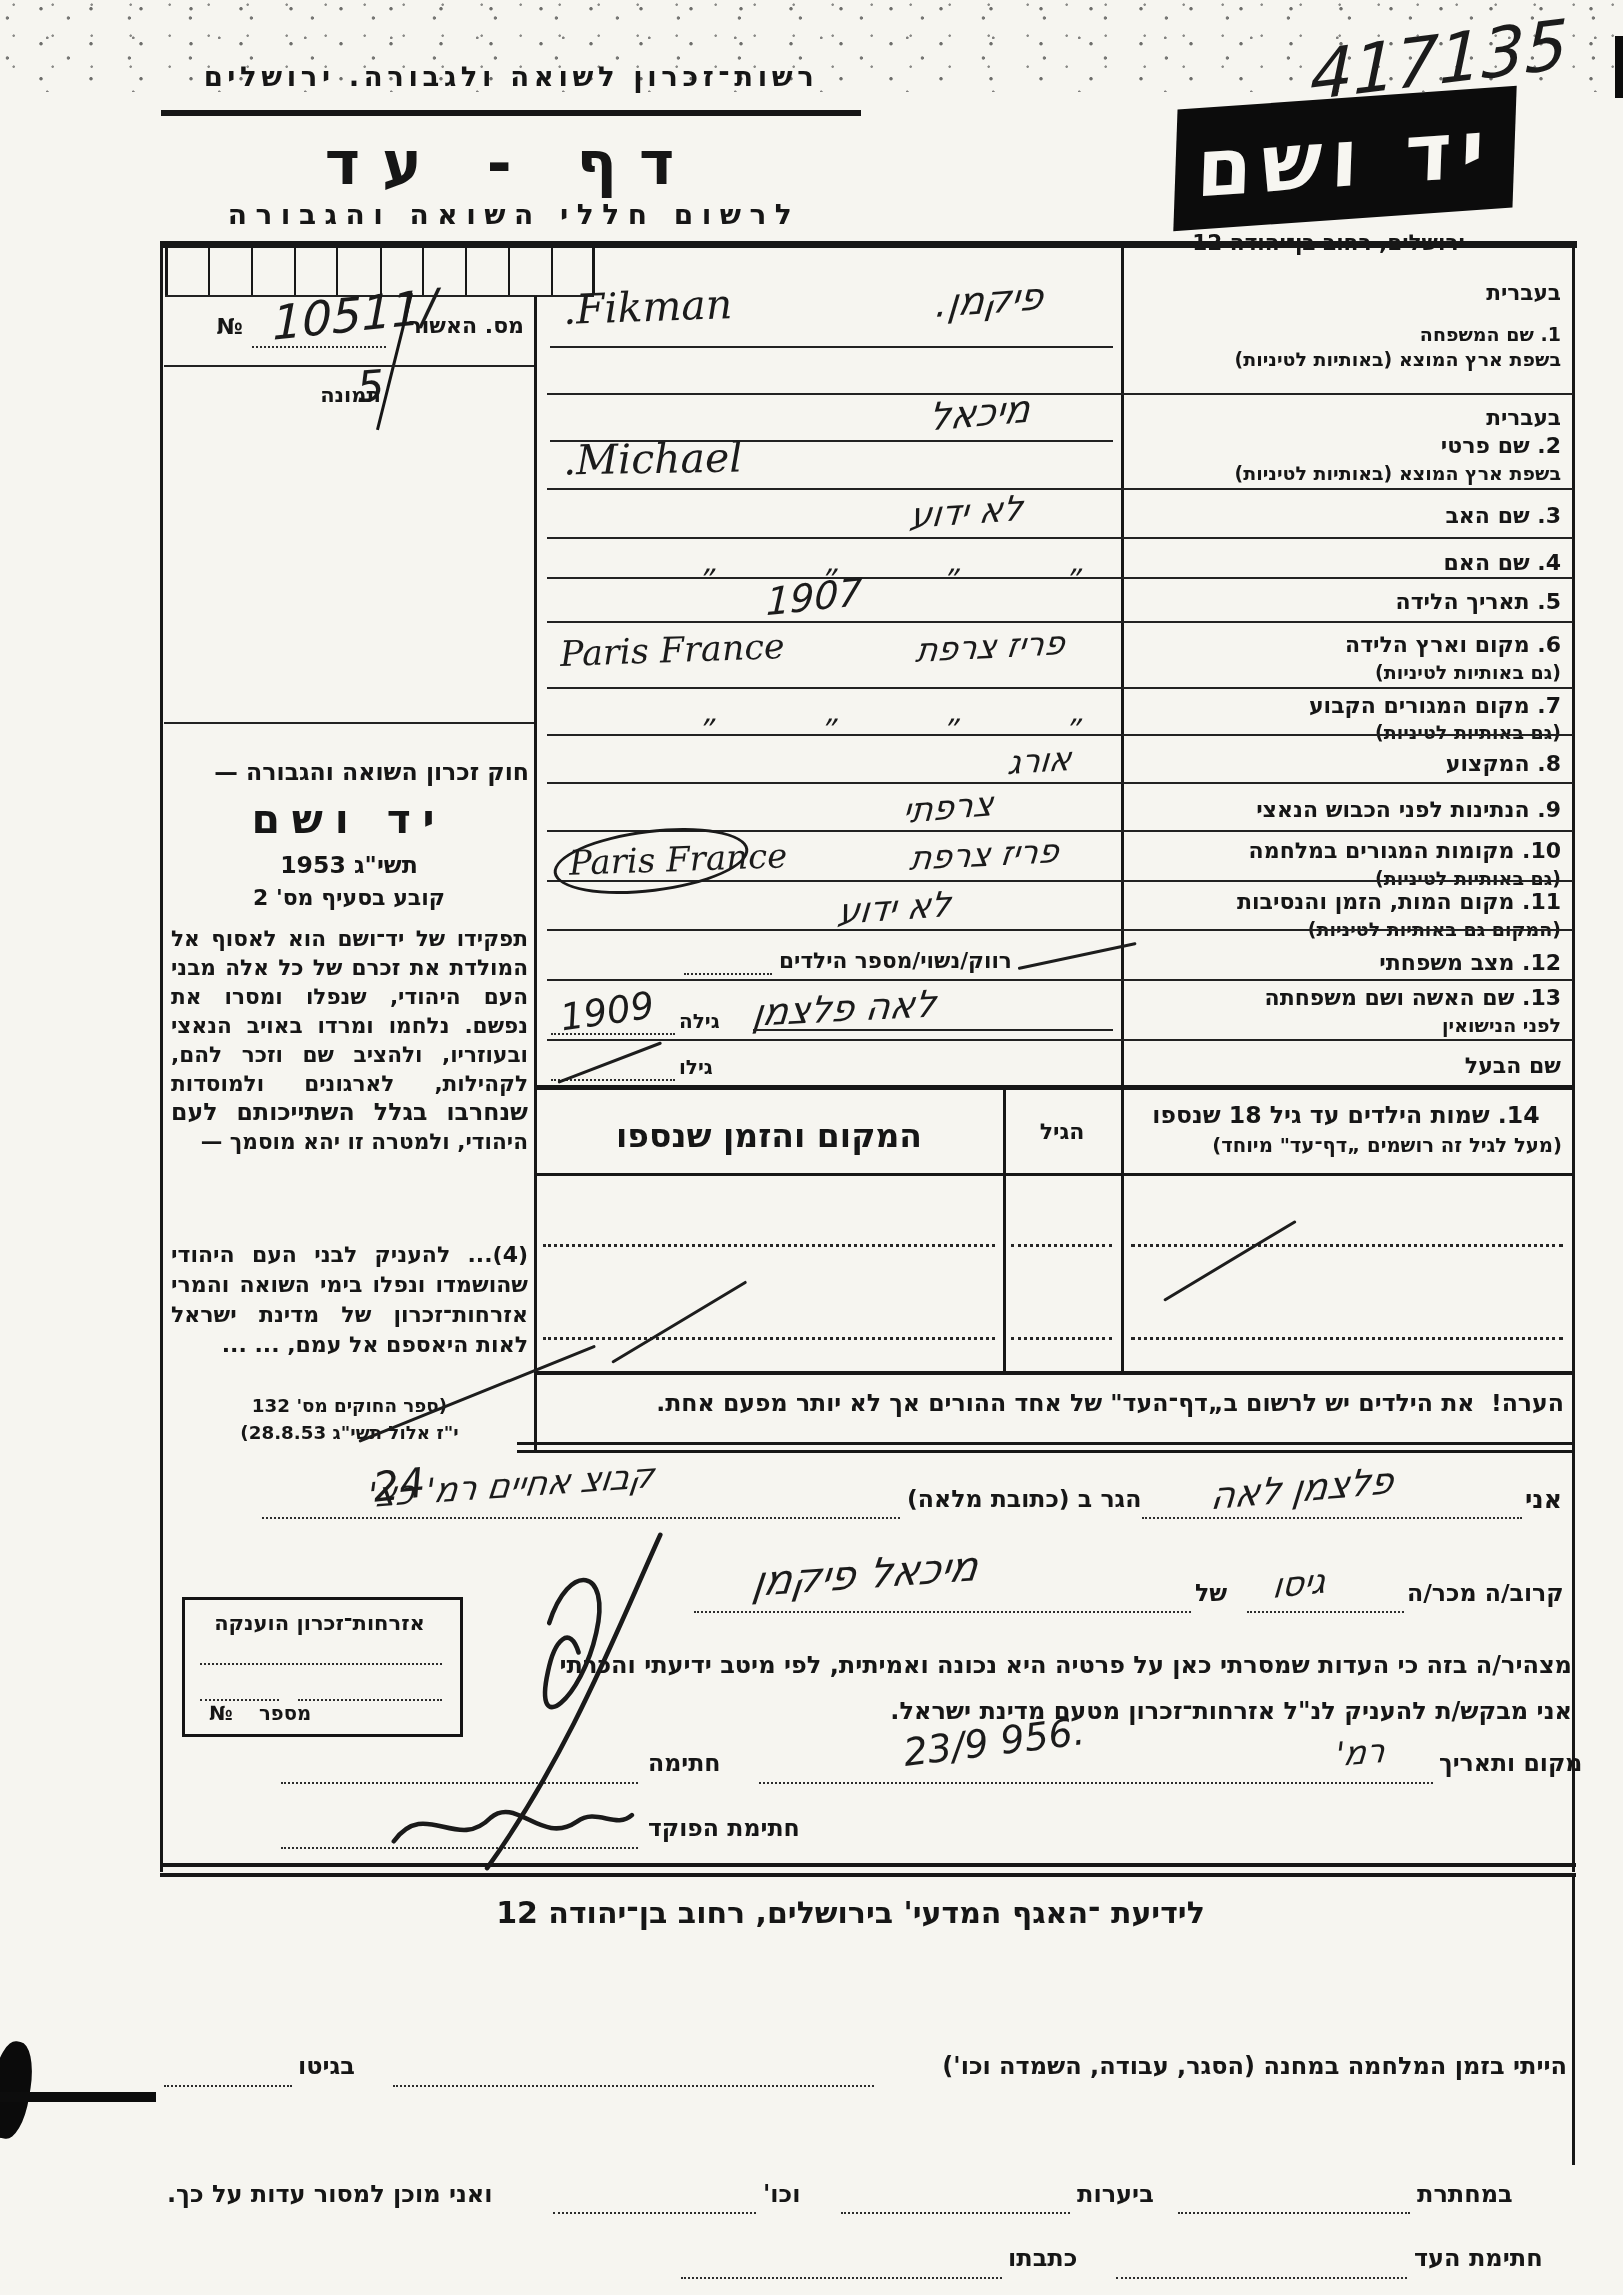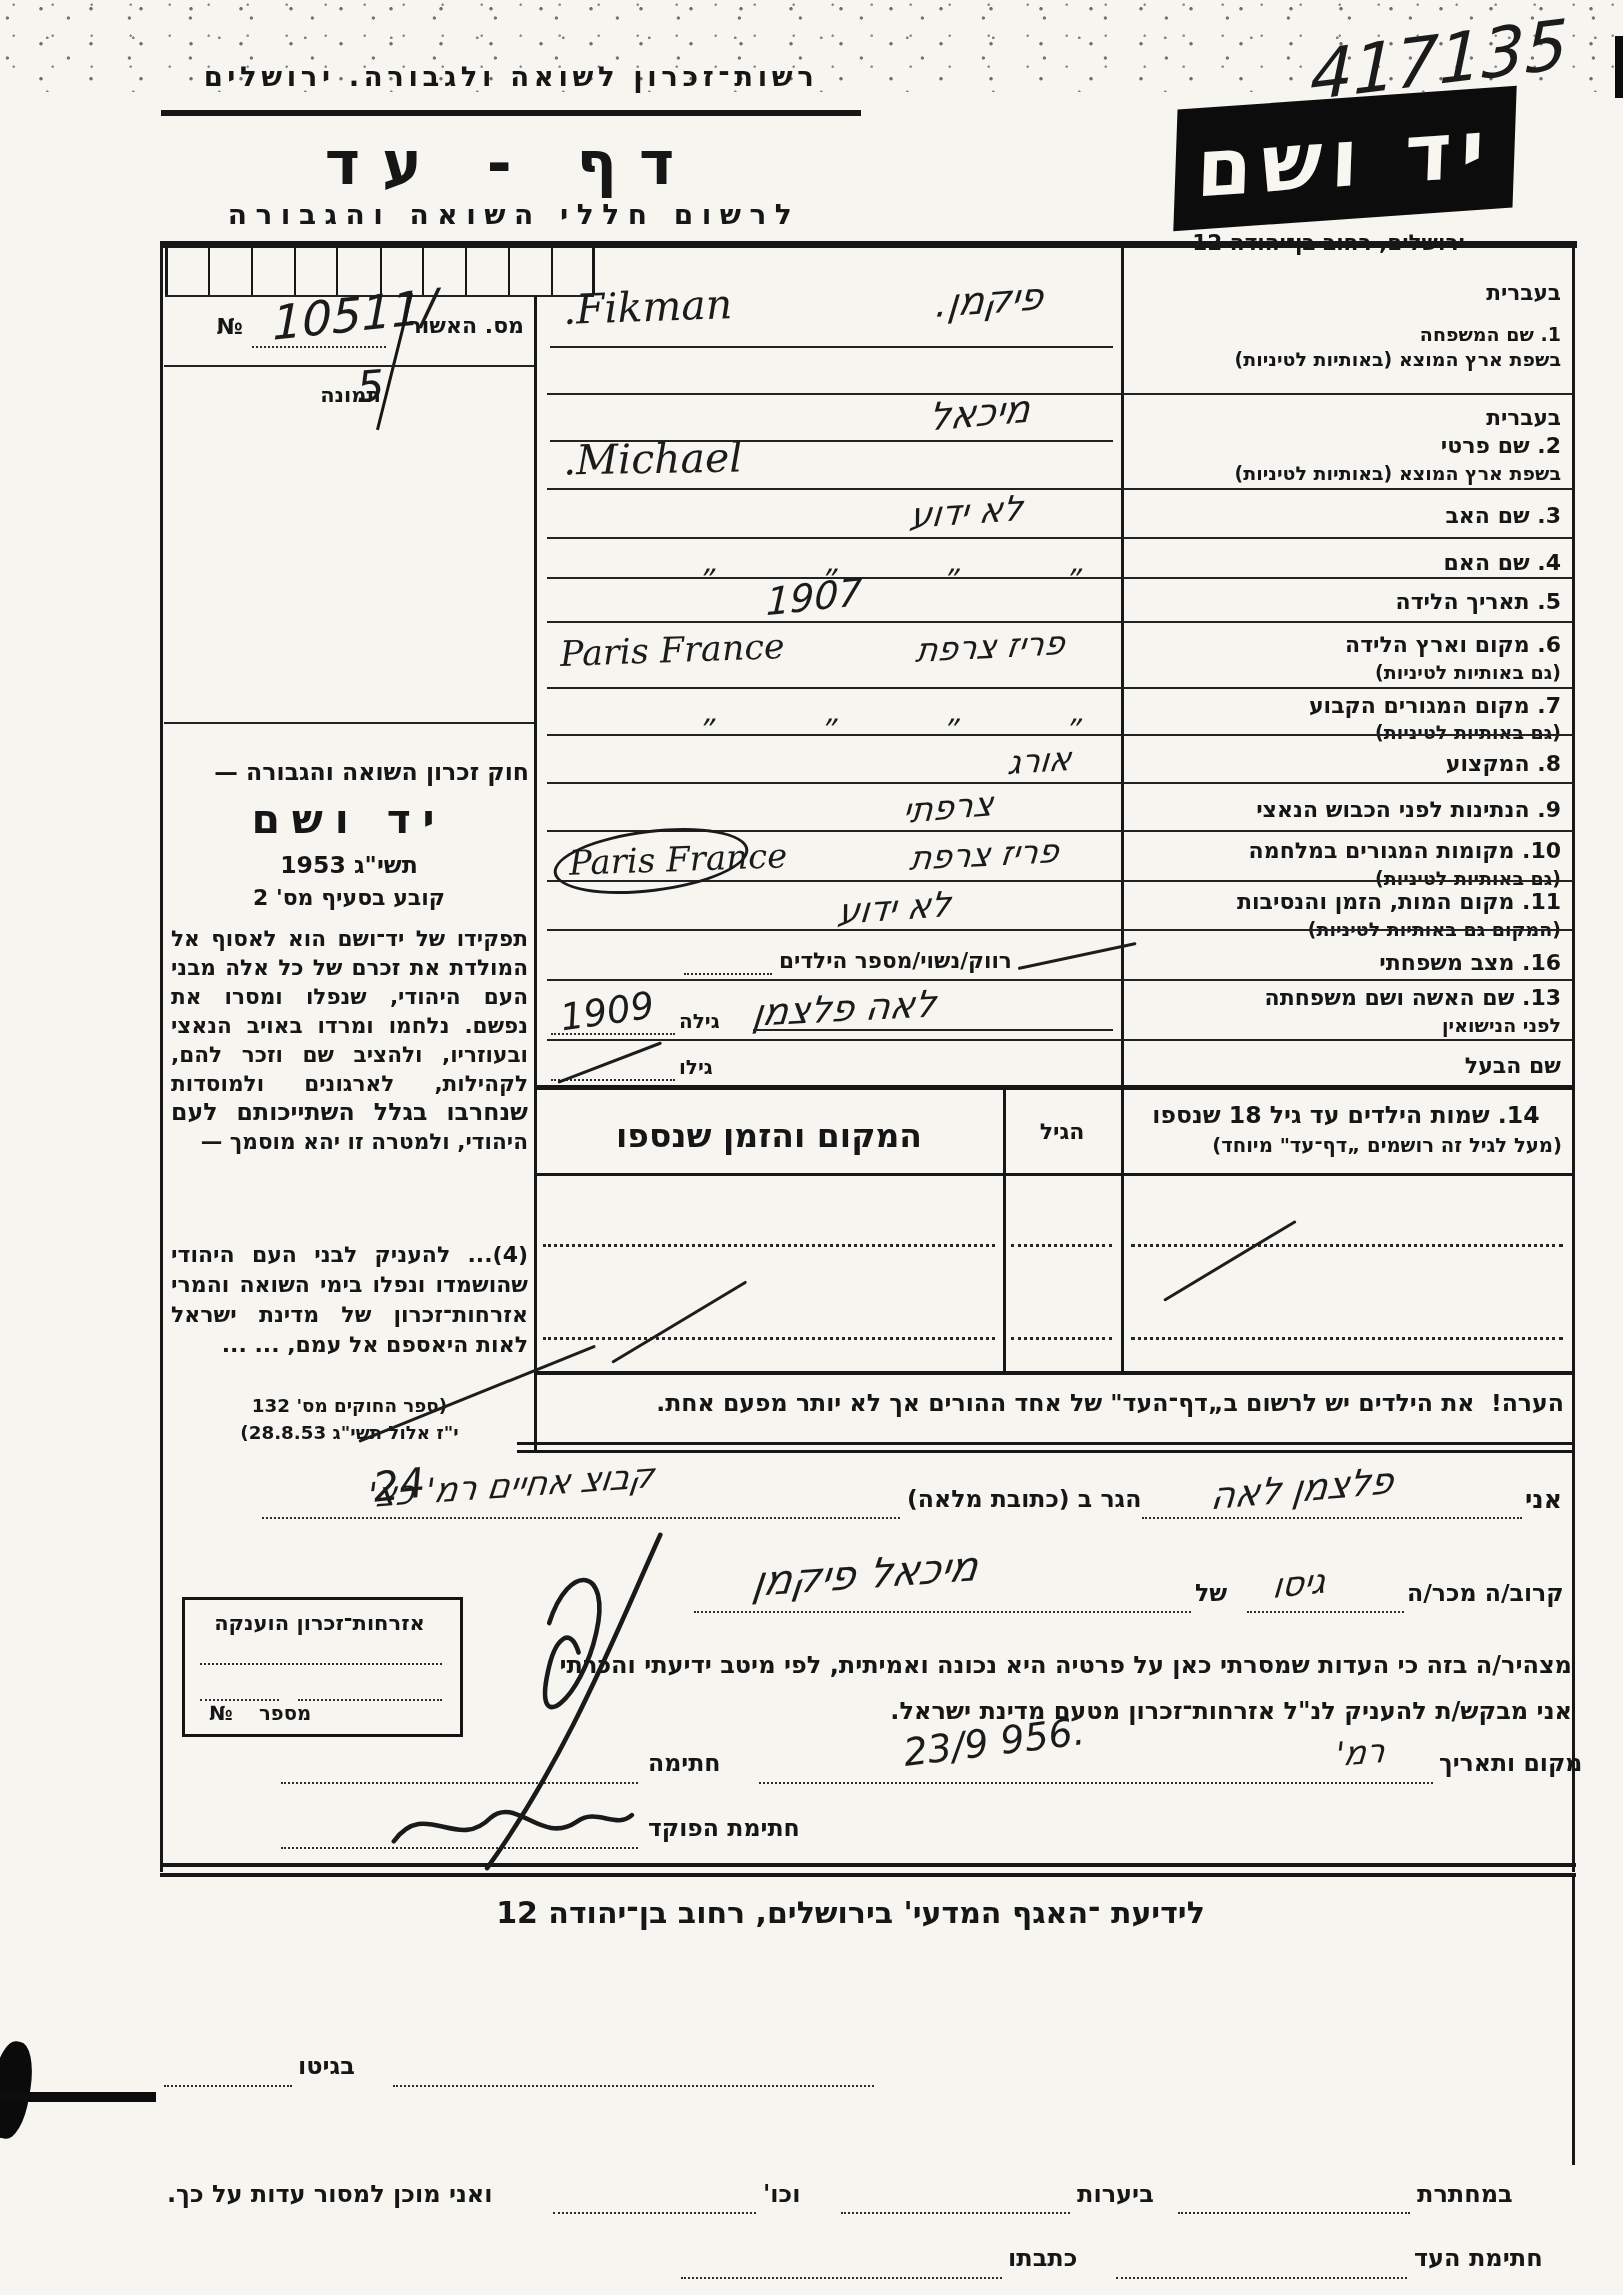--- a/index.html
+++ b/index.html
@@ -126,21 +126,21 @@
   <div class="p t" style="left:1132px;top:751px;width:429px;text-align:right;font-size:22px"><span>8.</span> <span>המקצוע</span></div>
 
   <div class="p t" style="left:1132px;top:797px;width:429px;text-align:right;font-size:22px"><span>9.</span> <span>הנתינות לפני הכבוש הנאצי</span></div>
 
   <div class="p t" style="left:1132px;top:838px;width:429px;text-align:right;font-size:22px"><span>10.</span> <span>מקומות המגורים במלחמה</span></div>
   <div class="p t" style="left:1132px;top:867px;width:429px;text-align:right;font-size:19px">(גם באותיות לטיניות)</div>
 
   <div class="p t" style="left:1132px;top:889px;width:429px;text-align:right;font-size:22px"><span>11.</span> <span>מקום המות, הזמן והנסיבות</span></div>
   <div class="p t" style="left:1132px;top:918px;width:429px;text-align:right;font-size:19px">(המקום גם באותיות לטיניות)</div>
 
-  <div class="p t" style="left:1132px;top:950px;width:429px;text-align:right;font-size:22px"><span>16.</span> <span>מצב משפחתי</span></div>
+  <div class="p t" style="left:1132px;top:950px;width:429px;text-align:right;font-size:22px"><span>12.</span> <span>מצב משפחתי</span></div>
 
   <div class="p t" style="left:1132px;top:985px;width:429px;text-align:right;font-size:22px"><span>13.</span> <span>שם האשה ושם משפחתה</span></div>
   <div class="p t" style="left:1132px;top:1014px;width:429px;text-align:right;font-size:19px">לפני הנישואין</div>
 
   <div class="p t" style="left:1132px;top:1053px;width:429px;text-align:right;font-size:22px">שם הבעל</div>
 
   <div class="p hlthin" style="left:547px;top:393px;width:1026px"></div>
   <div class="p hlthin" style="left:547px;top:488px;width:1026px"></div>
   <div class="p hlthin" style="left:547px;top:537px;width:1026px"></div>
   <div class="p hlthin" style="left:547px;top:577px;width:1026px"></div>
@@ -260,20 +260,21 @@
     <path d="M470,15 C400,170 330,350 205,525" stroke="#1a1a1a" stroke-width="7" fill="none" stroke-linecap="round"></path>
     <path d="M300,150 C330,55 395,65 372,165 C350,265 275,330 298,225 C308,175 332,152 345,195" stroke="#1a1a1a" stroke-width="7" fill="none" stroke-linecap="round"></path>
   </svg>
   <svg style="left:386px;top:1790px" width="255" height="79" viewBox="0 0 390 120">
     <path d="M12,78 C60,12 108,95 160,42 C200,8 238,85 292,48 C322,26 352,60 376,38" stroke="#1a1a1a" stroke-width="7" fill="none" stroke-linecap="round"></path>
   </svg>
 
   <div class="p vl" style="left:1572px;top:1877px;height:288px"></div>
   <div class="p t" style="left:327px;top:1895px;width:1047px;text-align:center;font-size:30px">לידיעת ־האגף המדעי' בירושלים, רחוב בן־יהודה 12</div>
 
+  <div class="p t" style="left:880px;top:2052px;width:687px;text-align:right;font-size:24px">הייתי בזמן המלחמה במחנה (הסגר, עבודה, השמדה וכו')</div>
   <div class="p dotfine" style="left:393px;top:2085px;width:481px"></div>
   <div class="p t" style="left:298px;top:2052px;font-size:24px">בגיטו</div>
   <div class="p dotfine" style="left:164px;top:2085px;width:128px"></div>
 
   <div class="p t" style="left:1417px;top:2180px;font-size:24px">במחתרת</div>
   <div class="p dotfine" style="left:1178px;top:2212px;width:232px"></div>
   <div class="p t" style="left:1077px;top:2180px;font-size:24px">ביערות</div>
   <div class="p dotfine" style="left:841px;top:2212px;width:229px"></div>
   <div class="p t" style="left:763px;top:2180px;font-size:24px">וכו'</div>
   <div class="p dotfine" style="left:553px;top:2212px;width:203px"></div>

